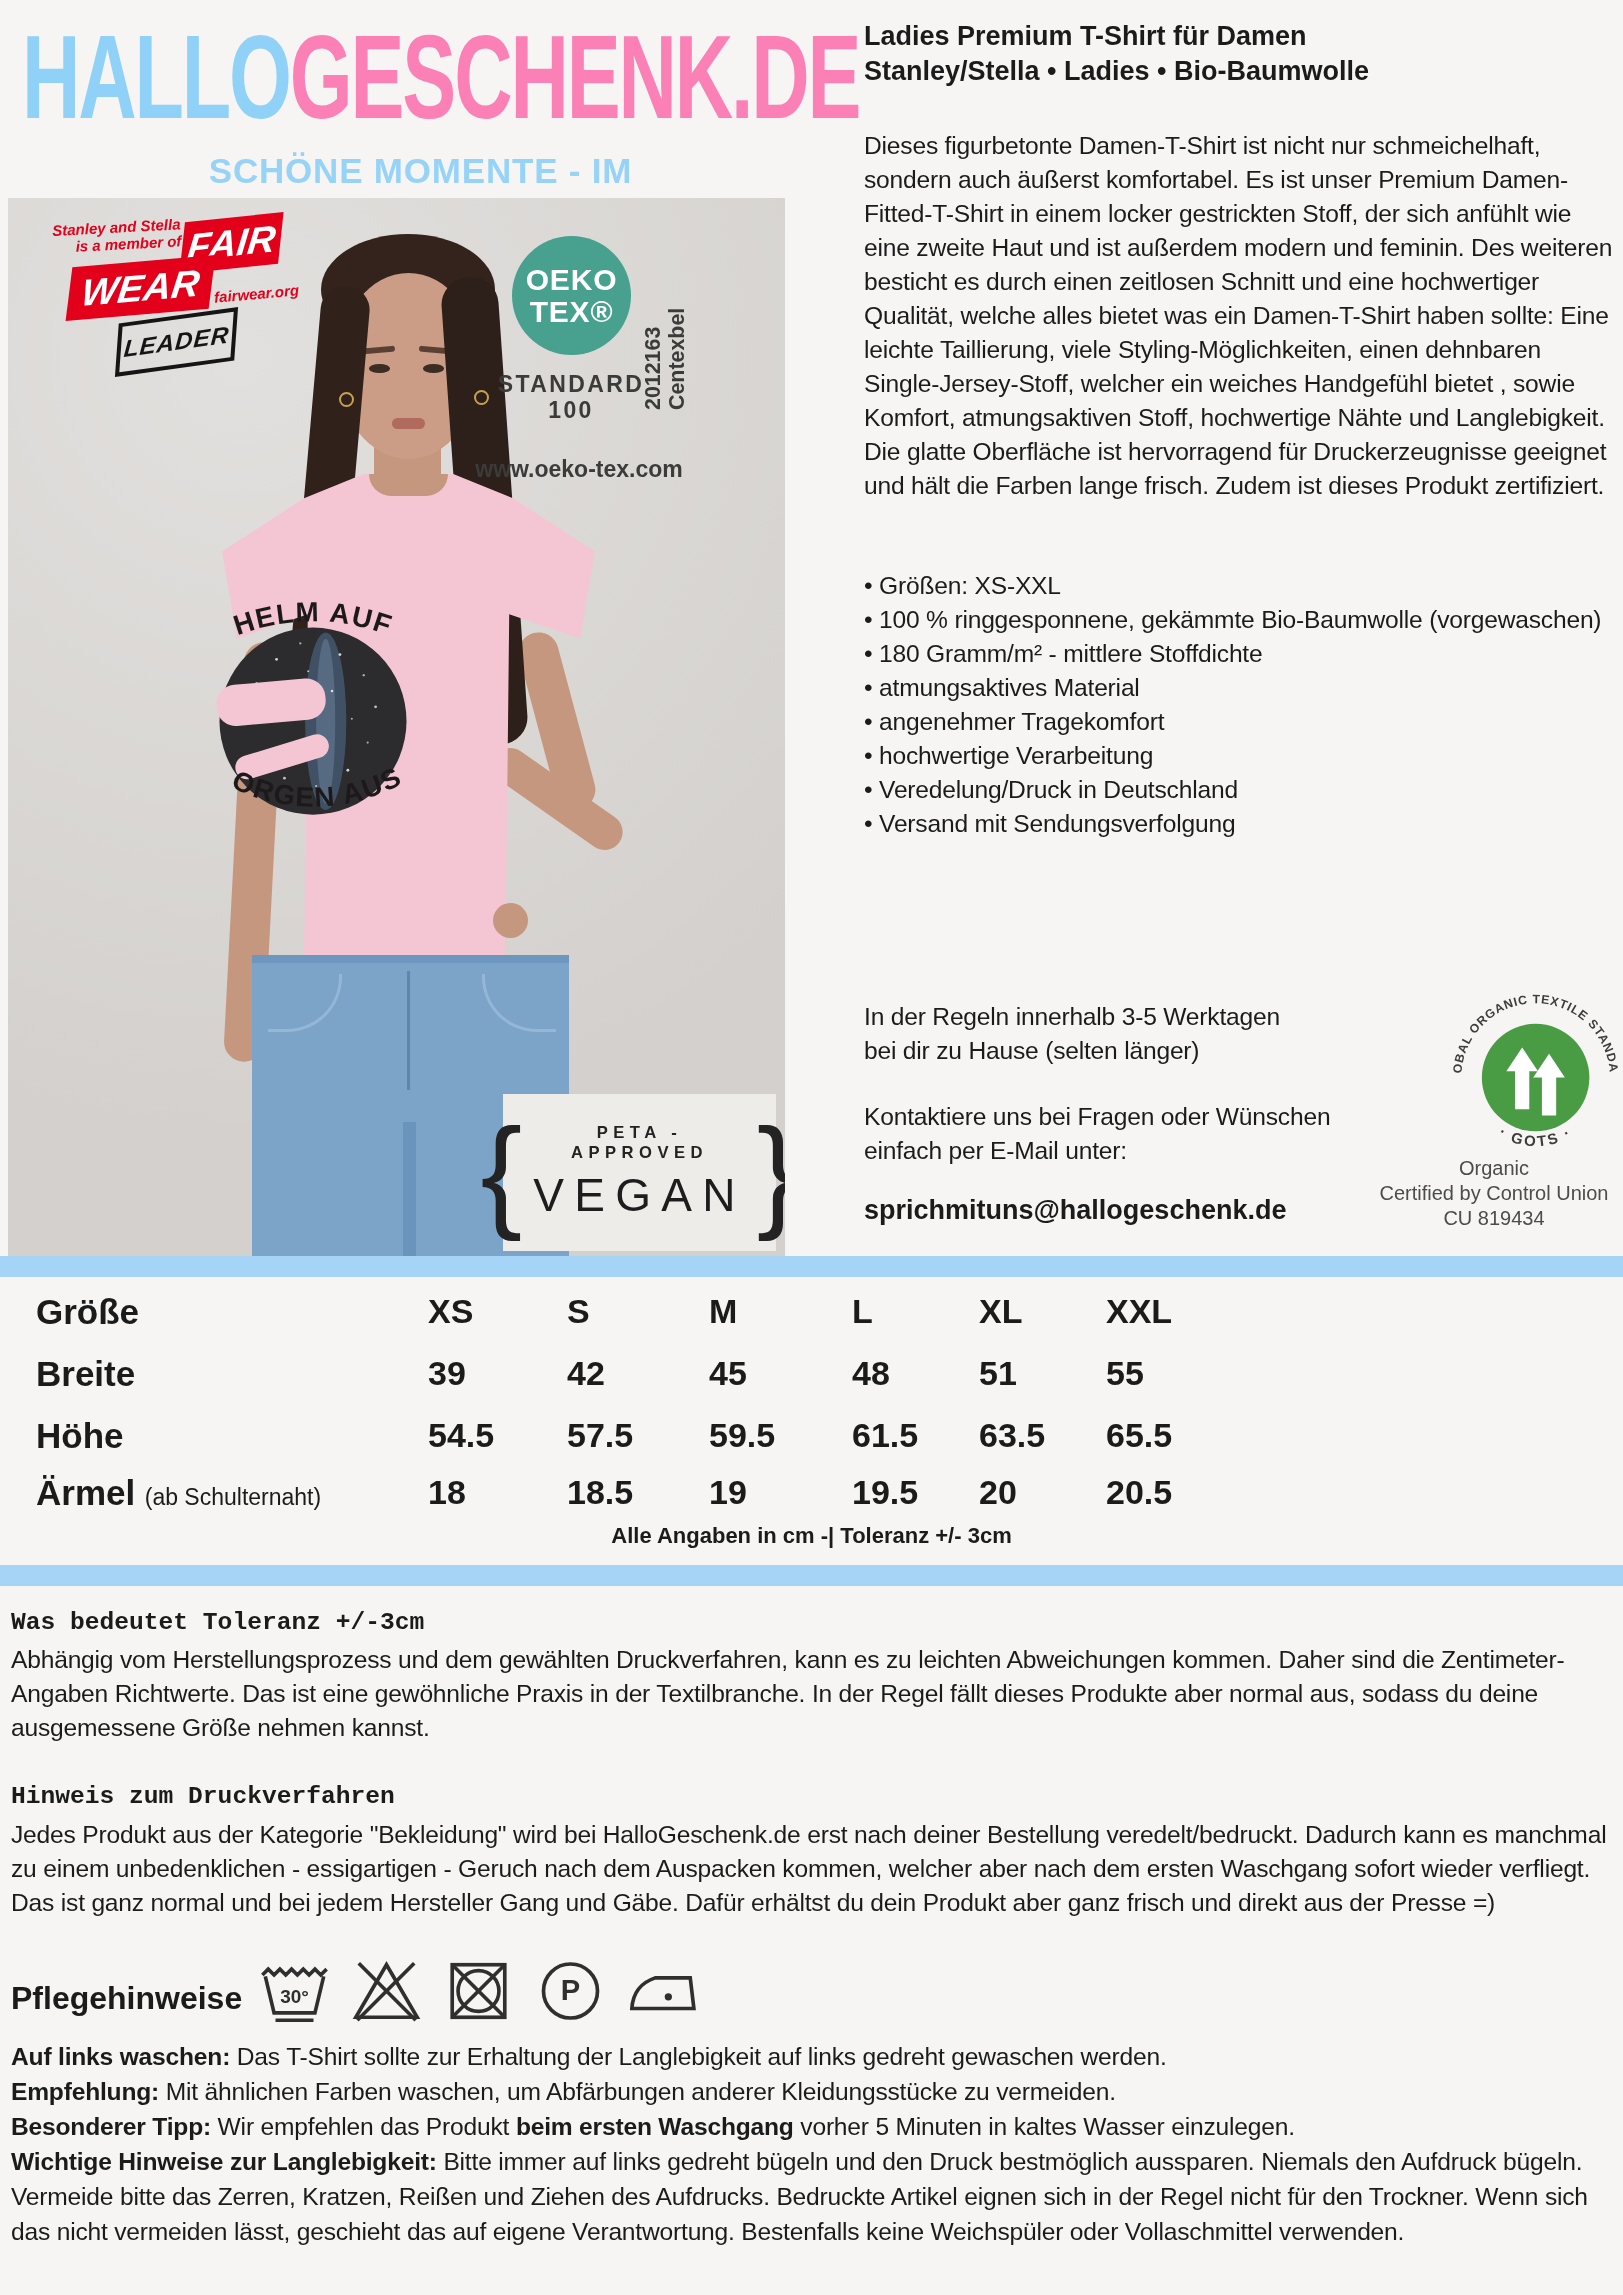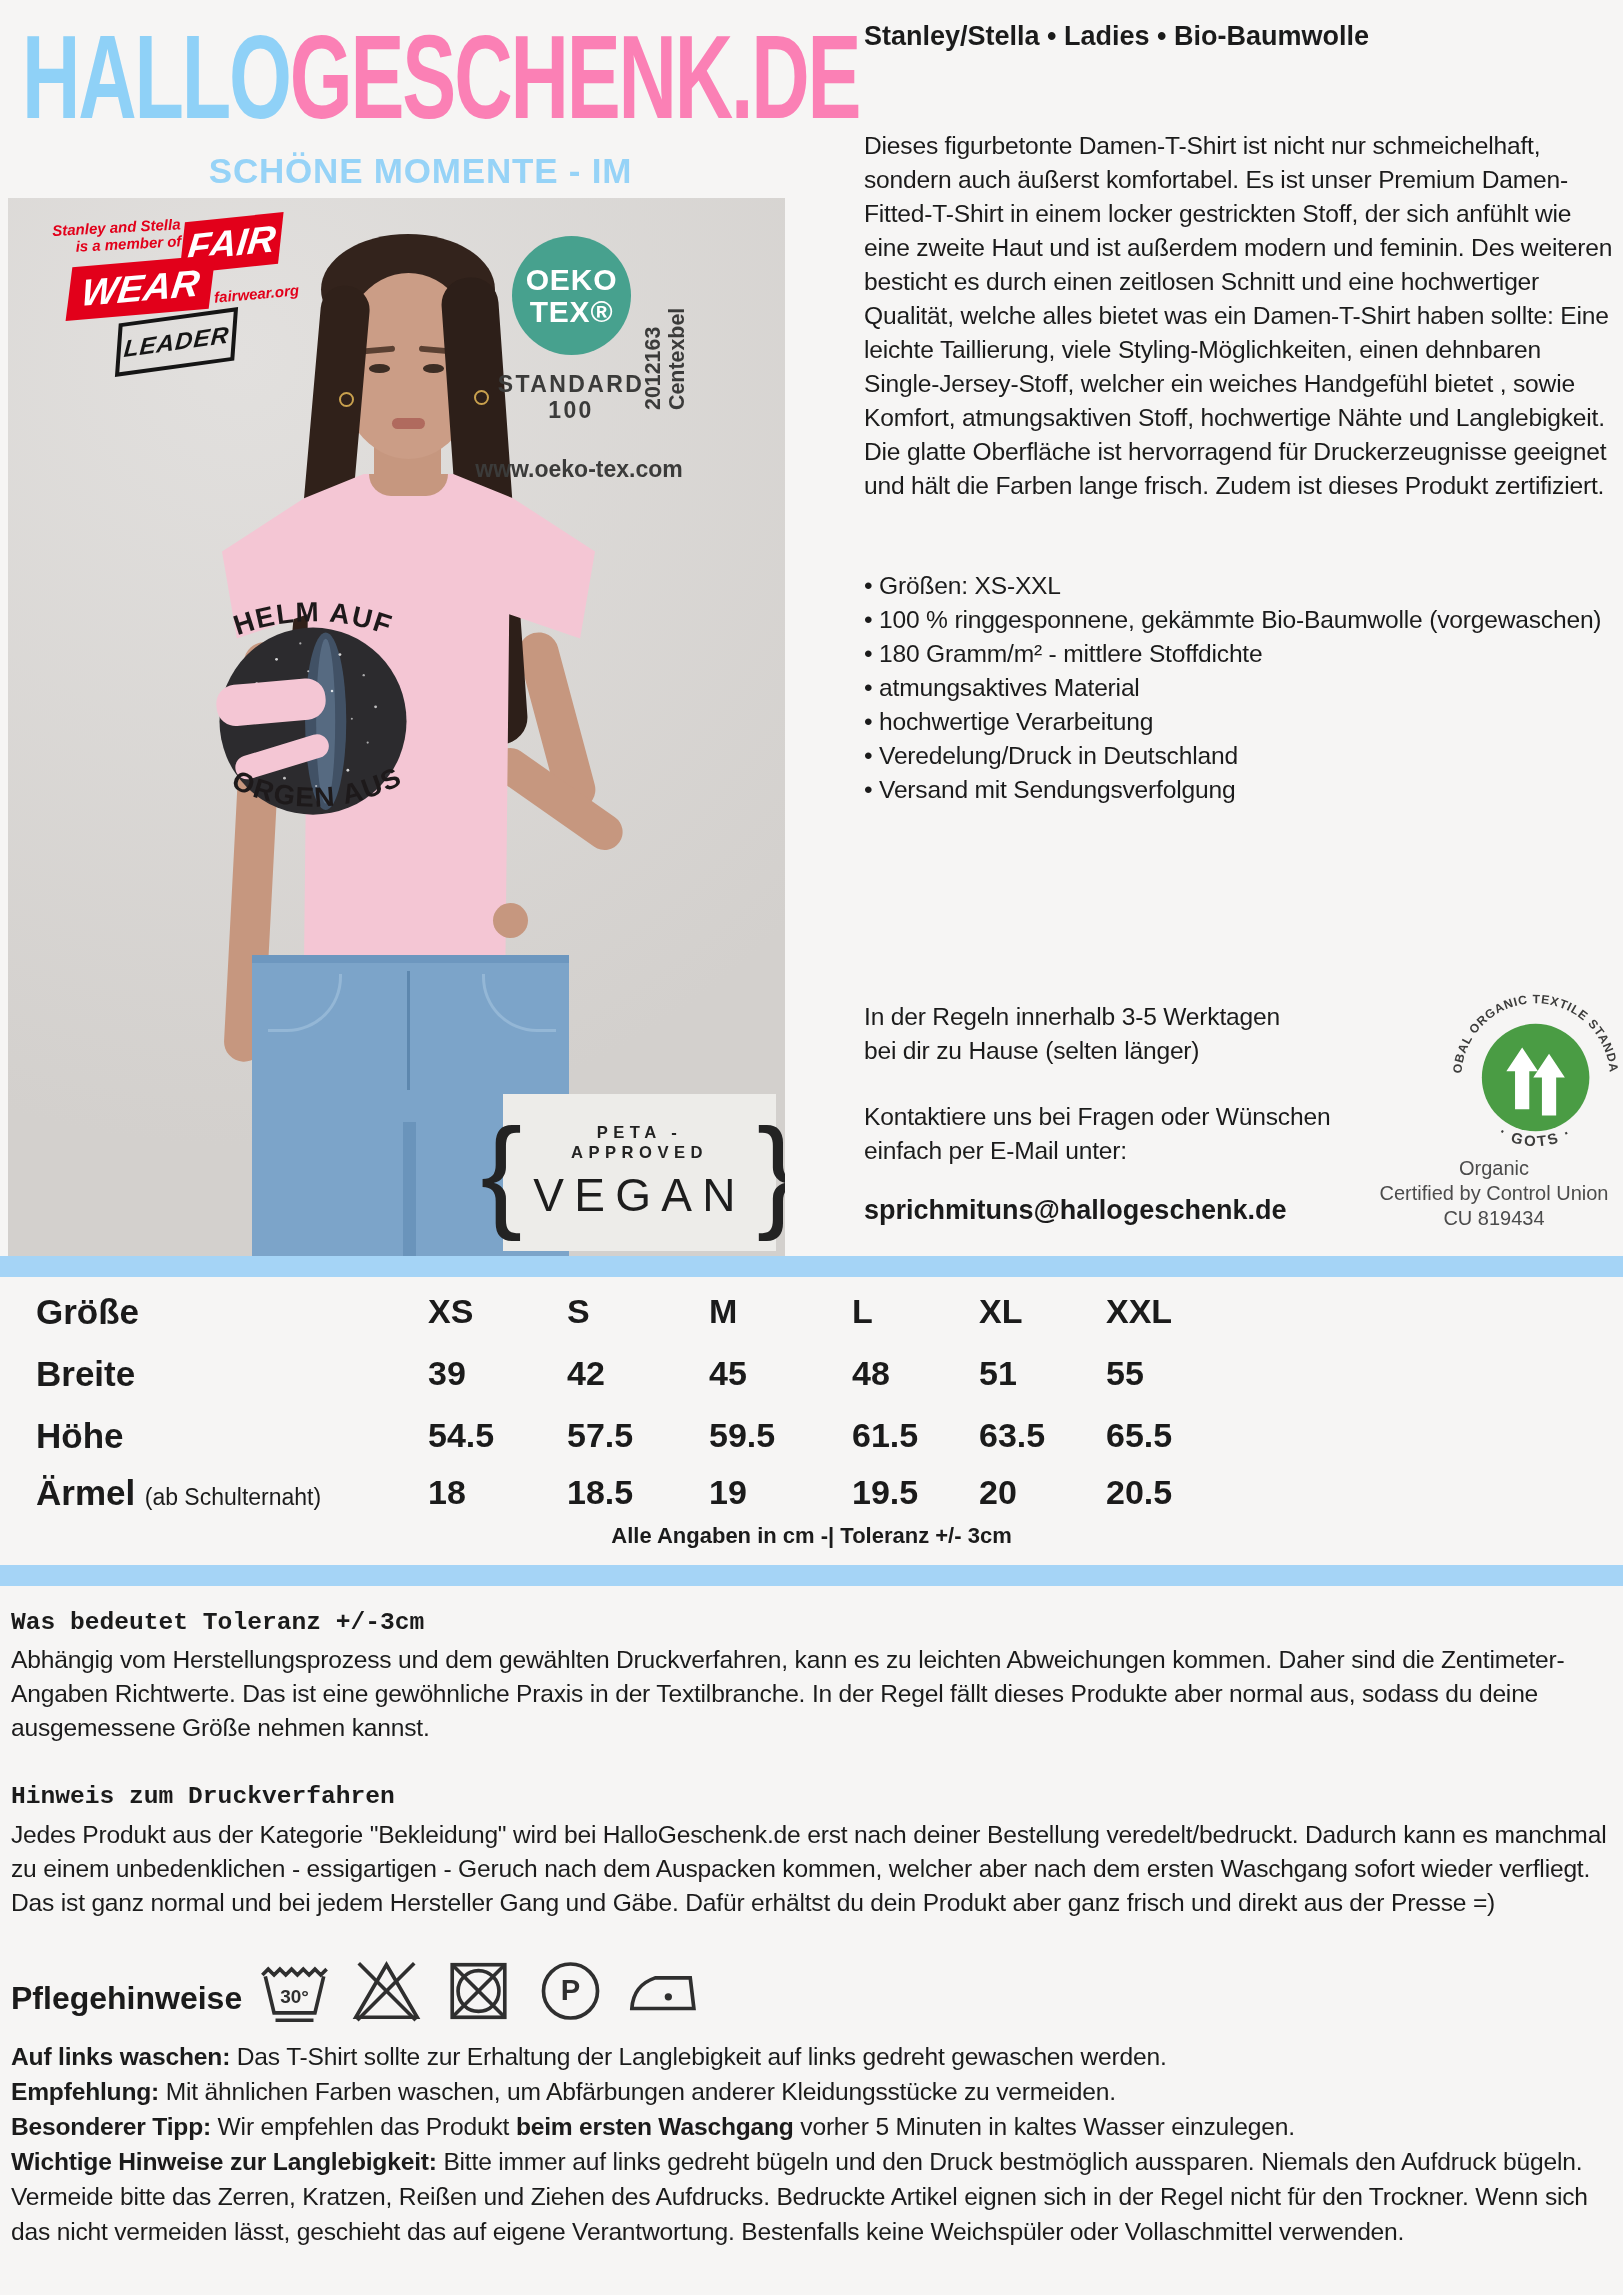--- a/index.html
+++ b/index.html
@@ -165,30 +165,32 @@
       <div class="vegan-brace">{</div>
       <div>
         <div class="vegan-top">PETA - APPROVED</div>
         <div class="vegan-word">VEGAN</div>
       </div>
       <div class="vegan-brace">}</div>
     </div>
   </div>
 
   <div class="abs rc title" style="top:19px;">
+    <div>Ladies Premium T-Shirt für Damen</div>
     <div>Stanley/Stella • Ladies • Bio-Baumwolle</div>
   </div>
 
   <div class="abs rc bodytxt" style="top:129px;">Dieses figurbetonte Damen-T-Shirt ist nicht nur schmeichelhaft, sondern auch äußerst komfortabel. Es ist unser Premium Damen-Fitted-T-Shirt in einem locker gestrickten Stoff, der sich anfühlt wie eine zweite Haut und ist außerdem modern und feminin. Des weiteren besticht es durch einen zeitlosen Schnitt und eine hochwertiger Qualität, welche alles bietet was ein Damen-T-Shirt haben sollte: Eine leichte Taillierung, viele Styling-Möglichkeiten, einen dehnbaren Single-Jersey-Stoff, welcher ein weiches Handgefühl bietet , sowie Komfort, atmungsaktiven Stoff, hochwertige Nähte und Langlebigkeit. Die glatte Oberfläche ist hervorragend für Druckerzeugnisse geeignet und hält die Farben lange frisch. Zudem ist dieses Produkt zertifiziert.</div>
 
   <div class="abs rc" style="top:569px;">
     <div class="bullet">• Größen: XS-XXL</div>
     <div class="bullet">• 100 % ringgesponnene, gekämmte Bio-Baumwolle (vorgewaschen)</div>
     <div class="bullet">• 180 Gramm/m² - mittlere Stoffdichte</div>
     <div class="bullet">• atmungsaktives Material</div>
+    <div class="bullet">• angenehmer Tragekomfort</div>
     <div class="bullet">• hochwertige Verarbeitung</div>
     <div class="bullet">• Veredelung/Druck in Deutschland</div>
     <div class="bullet">• Versand mit Sendungsverfolgung</div>
   </div>
 
   <div class="abs rc bodytxt" style="top:1000px;">
     <div>In der Regeln innerhalb 3-5 Werktagen</div>
     <div>bei dir zu Hause (selten länger)</div>
   </div>
 

